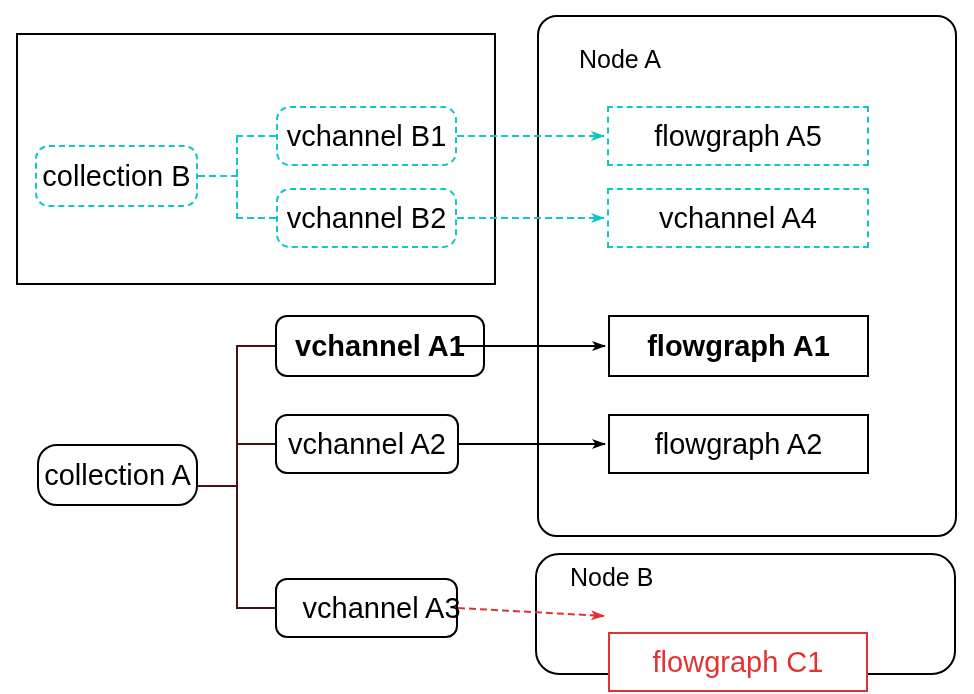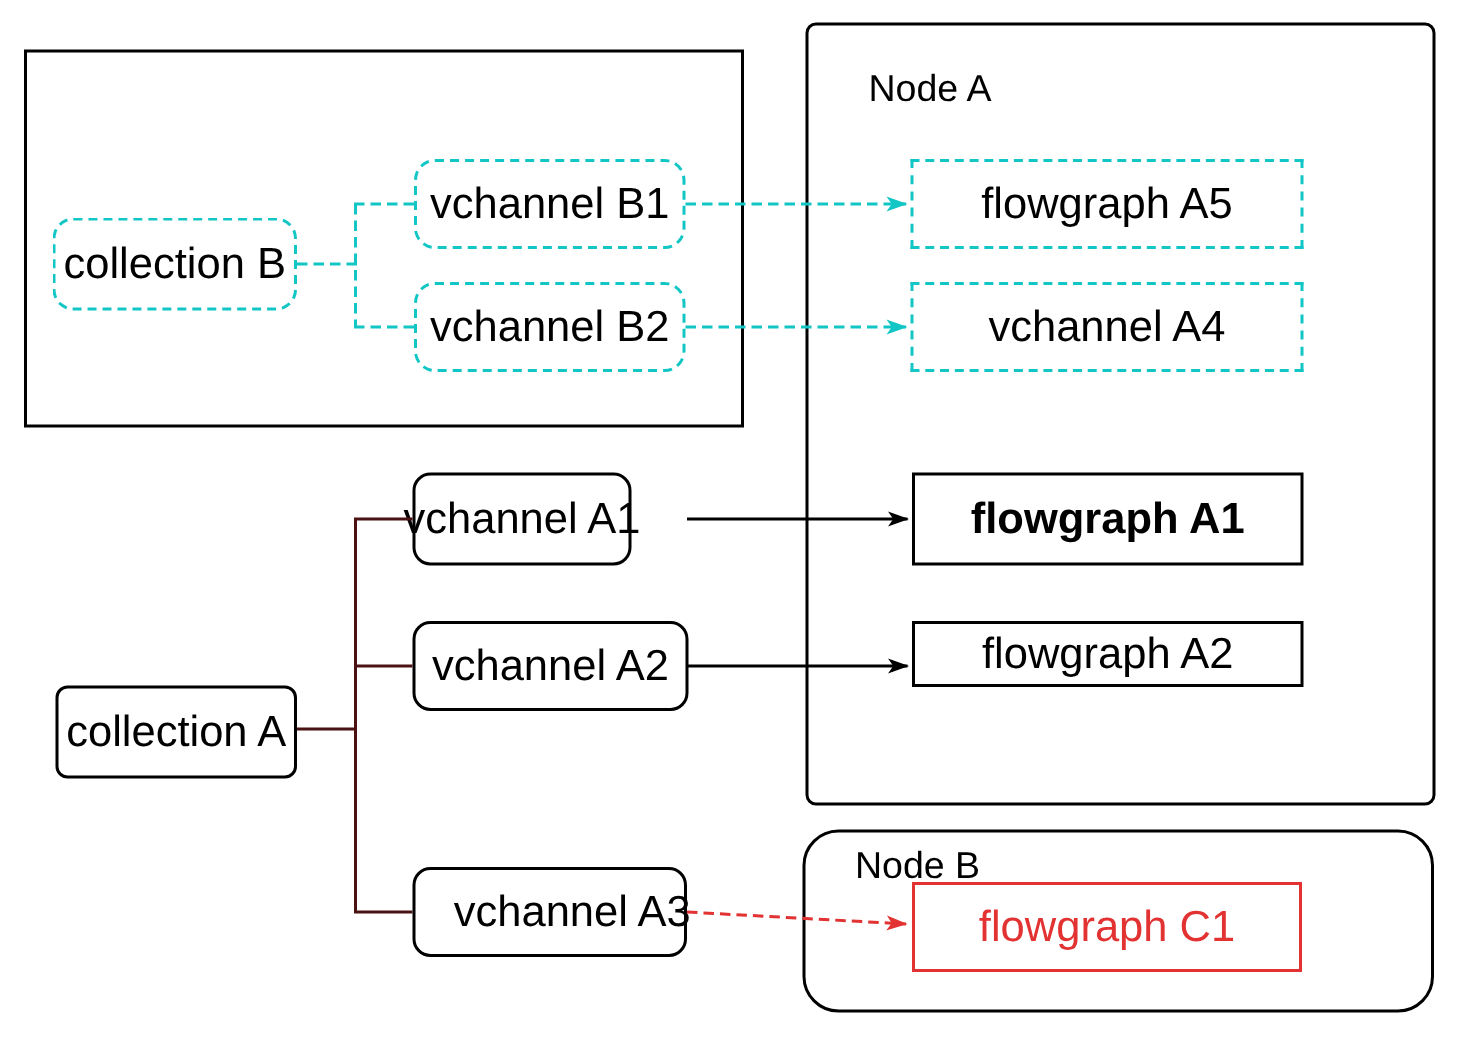--- a/index.html
+++ b/index.html
@@ -30,67 +30,67 @@
     display: flex;
     align-items: center;
     justify-content: center;
     font-size: 29px;
     background: #ffffff;
     color: var(--ink, #000);
     white-space: nowrap;
   }
   .teal-dashed   { border: 2px dashed var(--teal, #12c6c6); }
   .black-solid   { border: 2px solid var(--ink, #000); }
-  .red-solid     { border: 2px solid var(--red, #e23232); color: var(--red, #e23232); }
+  .red-solid     { border: 2px solid var(--red, #e23232); color: var(--red, #e23232); margin-top: 44px; }
   .rounded       { border-radius: 14px; }
   .edges { position: absolute; left: 0; top: 0; }
   .e-teal   { stroke: var(--teal, #12c6c6); stroke-width: 2; fill: none; stroke-dasharray: 7 4; }
   .e-maroon { stroke: var(--maroon, #4a1212); stroke-width: 2; fill: none; }
   .e-black  { stroke: var(--ink, #000); stroke-width: 2; fill: none; }
   .e-red    { stroke: var(--red, #e23232); stroke-width: 2; fill: none; stroke-dasharray: 7 4; }
   #arrow-teal path  { fill: var(--teal, #12c6c6); }
   #arrow-black path { fill: var(--ink, #000); }
   #arrow-red path   { fill: var(--red, #e23232); }
 </style>
 </head>
 <body>
 
 <div class="canvas">
 
   <div class="group" style="left:16px; top:33px; width:480px; height:252px;"></div>
 
-  <div class="group" style="left:537px; top:15px; width:420px; height:522px; border-radius:7px;">
+  <div class="group" style="left:537px; top:15px; width:420px; height:522px; border-radius:20px;">
     <span class="group-label" style="left:40px; top:28px;">Node A</span>
   </div>
 
   <div class="group" style="left:535px; top:553px; width:421px; height:122px; border-radius:24px;">
     <span class="group-label" style="left:33px; top:8px;">Node B</span>
   </div>
 
   <div class="box teal-dashed rounded" style="left:35px; top:145px; width:163px; height:62px;">collection B</div>
 
   <div class="box teal-dashed rounded" style="left:276px; top:106px; width:181px; height:60px;">vchannel B1</div>
 
   <div class="box teal-dashed rounded" style="left:276px; top:188px; width:181px; height:60px;">vchannel B2</div>
 
   <div class="box teal-dashed" style="left:607px; top:106px; width:262px; height:60px;">flowgraph A5</div>
 
   <div class="box teal-dashed" style="left:607px; top:188px; width:262px; height:60px;">vchannel A4</div>
 
-  <div class="box black-solid rounded" style="left:275px; top:315px; width:146px; height:62px; border-radius:12px;">vchannel A1</div>
+  <div class="box black-solid rounded" style="left:275px; top:315px; width:210px; height:62px; border-radius:12px;font-weight:bold;">vchannel A1</div>
 
   <div class="box black-solid rounded" style="left:275px; top:414px; width:184px; height:60px; border-radius:12px;">vchannel A2</div>
 
-  <div class="box black-solid rounded" style="left:37px; top:457px; width:161px; height:62px; border-radius:8px;">collection A</div>
+  <div class="box black-solid rounded" style="left:37px; top:444px; width:161px; height:62px; border-radius:20px;">collection A</div>
 
   <div class="box black-solid rounded" style="left:275px; top:578px; width:183px; height:60px; border-radius:12px;padding-left:30px;">vchannel A3</div>
 
   <div class="box black-solid" style="left:608px; top:315px; width:261px; height:62px;font-weight:bold;">flowgraph A1</div>
 
-  <div class="box black-solid" style="left:608px; top:414px; width:261px; height:44px;">flowgraph A2</div>
+  <div class="box black-solid" style="left:608px; top:414px; width:261px; height:60px;">flowgraph A2</div>
 
   <div class="box red-solid" style="left:608px; top:588px; width:260px; height:60px;">flowgraph C1</div>
 
   <svg class="edges" width="974" height="694" viewBox="0 0 974 694" xmlns="http://www.w3.org/2000/svg">
     <defs>
       <marker id="arrow-teal" markerUnits="userSpaceOnUse" markerWidth="16" markerHeight="12" viewBox="0 0 16 12" refX="14" refY="6" orient="auto">
         <path d="M1,1 L15,6 L1,11 L4.5,6 Z"></path>
       </marker>
       <marker id="arrow-black" markerUnits="userSpaceOnUse" markerWidth="16" markerHeight="12" viewBox="0 0 16 12" refX="14" refY="6" orient="auto">
         <path d="M1,1 L15,6 L1,11 L4.5,6 Z"></path>

